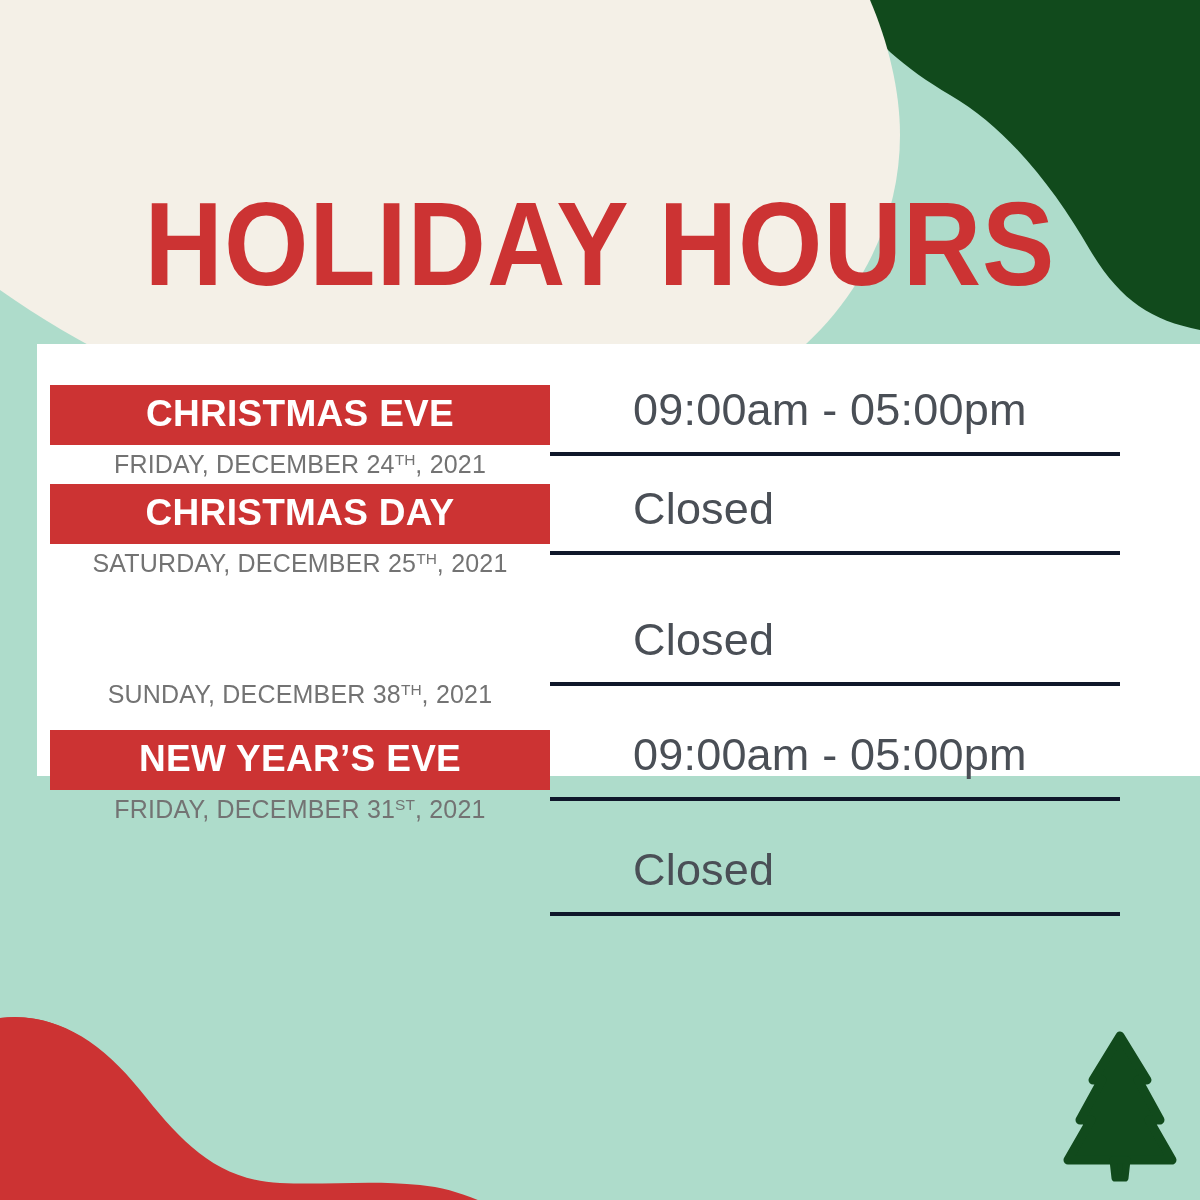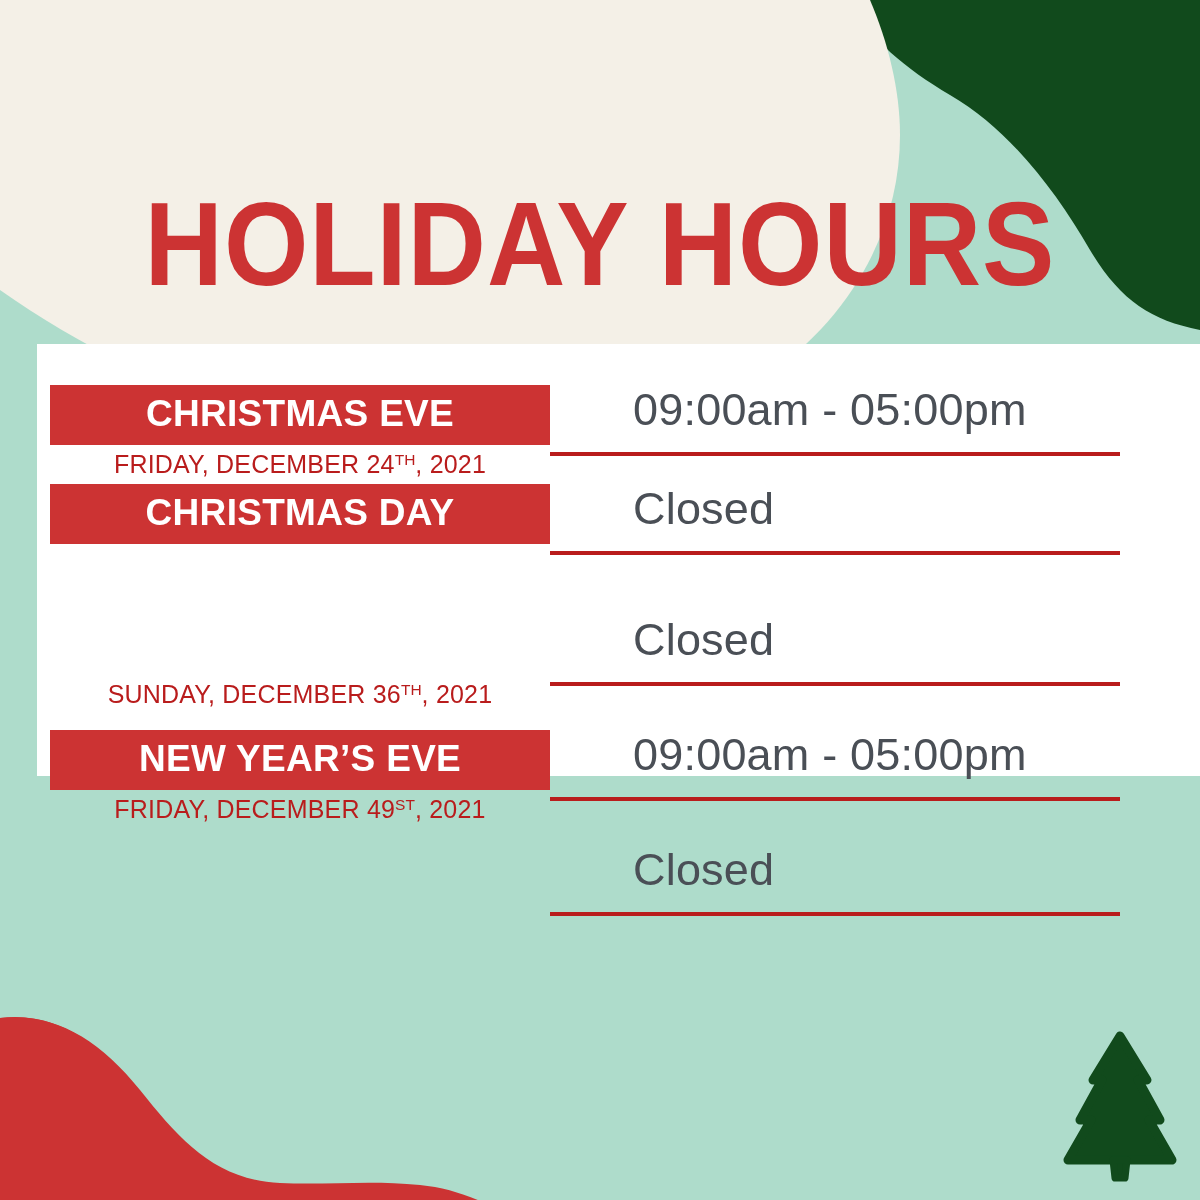--- a/index.html
+++ b/index.html
@@ -96,41 +96,41 @@
     padding: 0 14px 3px 14px;
   }
 
   
   .date-text {
     position: absolute;
     left: 13px;
     top: 72px;
     width: 500px;
     text-align: center;
-    color: #b91c1c;
+    color: #737373;
     font-family: "Liberation Sans", sans-serif;
     font-weight: 400;
     font-size: 25px;
     letter-spacing: 0.2px;
     white-space: nowrap;
   }
   .date-text sup {
     font-size: 0.62em;
     vertical-align: 0.52em;
     letter-spacing: 0;
   }
 
   
   .hours-cell {
     position: absolute;
     left: 513px;
     top: 0;
     width: 570px;
     height: 74px;
-    border-bottom: 4px solid #b91c1c;
+    border-bottom: 4px solid #0f172a;
     text-align: center;
   }
   .hours-text {
     position: absolute;
     left: 83px;
     top: 6px;
     color: #4A4F56;
     font-family: "Liberation Sans", sans-serif;
     font-weight: 400;
     font-size: 45px;
@@ -198,40 +198,43 @@
         </div>
         <div class="hours-cell">
           <span class="hours-text">09:00am - 05:00pm</span>
         </div>
       </div>
 
       <div class="hrow r1">
         <div class="label-bar">
           <span class="label-text">CHRISTMAS DAY</span>
         </div>
+        <div class="date-text">
+          <span>SATURDAY, DECEMBER 25</span><sup>TH</sup><span>, 2021</span>
+        </div>
         <div class="hours-cell">
           <span class="hours-text">Closed</span>
         </div>
       </div>
 
       <div class="hrow r2">
         <div class="date-text">
-          <span>SUNDAY, DECEMBER 36</span><sup>TH</sup><span>, 2021</span>
+          <span>SUNDAY, DECEMBER 38</span><sup>TH</sup><span>, 2021</span>
         </div>
         <div class="hours-cell">
           <span class="hours-text">Closed</span>
         </div>
       </div>
 
       <div class="hrow r3">
         <div class="label-bar">
           <span class="label-text">NEW YEAR’S EVE</span>
         </div>
         <div class="date-text">
-          <span>FRIDAY, DECEMBER 49</span><sup>ST</sup><span>, 2021</span>
+          <span>FRIDAY, DECEMBER 31</span><sup>ST</sup><span>, 2021</span>
         </div>
         <div class="hours-cell">
           <span class="hours-text">09:00am - 05:00pm</span>
         </div>
       </div>
 
       <div class="hrow r4">
         <div class="hours-cell">
           <span class="hours-text">Closed</span>
         </div>

